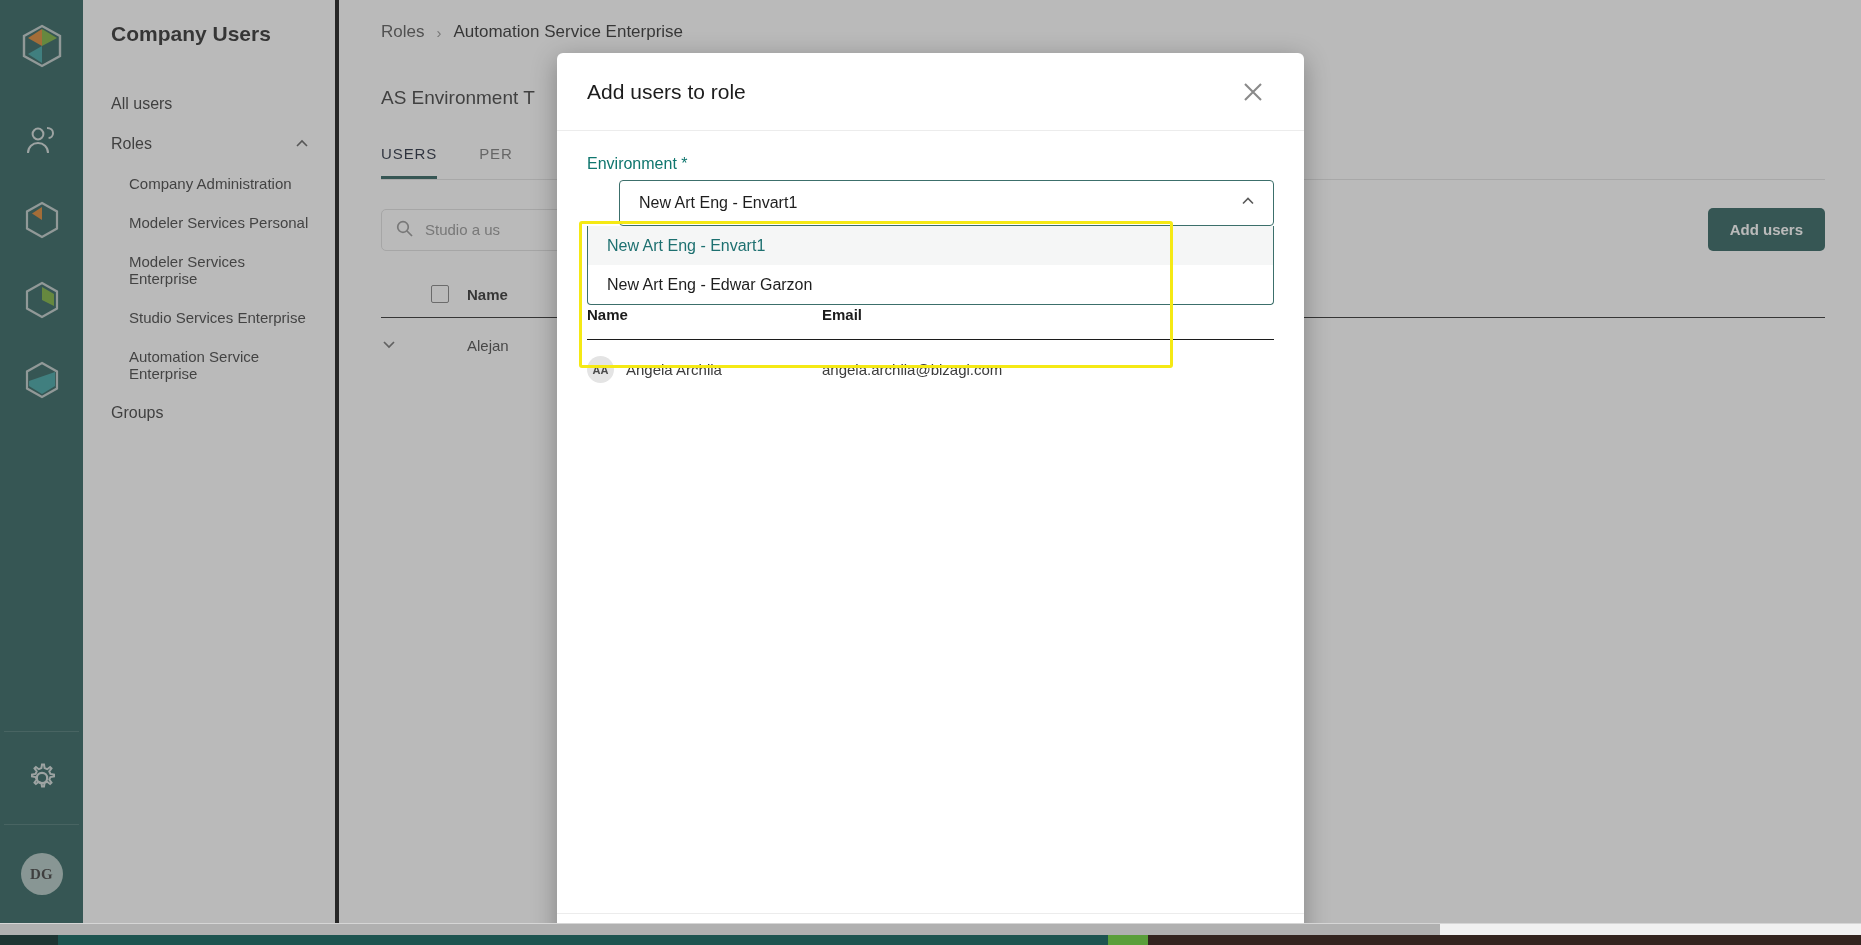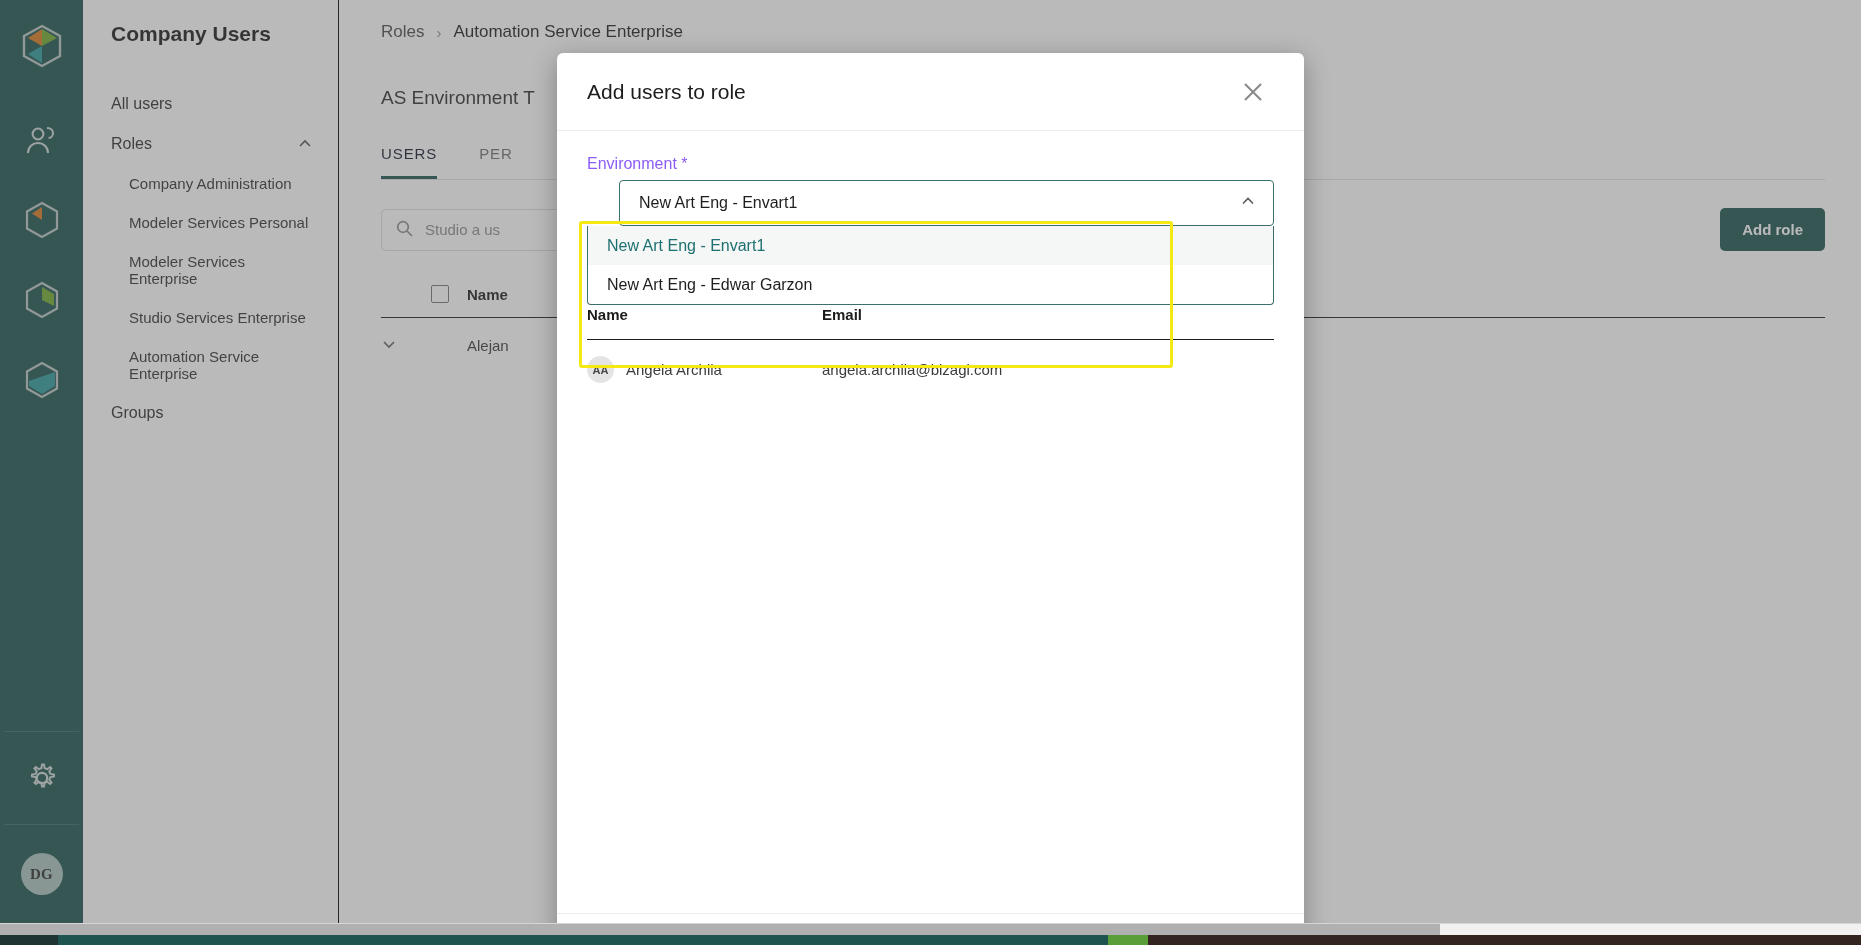--- a/index.html
+++ b/index.html
@@ -37,21 +37,21 @@
     width: 42px; height: 42px; border-radius: 50%;
     background: #a9c2bd; color: #2b2b2b;
     display: flex; align-items: center; justify-content: center;
     font-size: 15px; font-weight: 600; letter-spacing: .3px;
   }
 
   
   .nav-panel {
     width: 256px; flex: 0 0 256px;
     background: #ffffff;
-    border-right: 1px solid #000000;
+    border-right: 4px solid #000000;
     padding: 22px 0 0 0;
   }
   .nav-title { font-size: 21px; font-weight: 700; color: #1a1a1a; padding: 0 26px 0 28px; margin-bottom: 38px; }
   .nav-item {
     font-size: 16px; color: #2d2d2d;
     padding: 11px 26px 11px 28px;
     display: flex; align-items: center; justify-content: space-between;
     cursor: pointer;
   }
   .nav-item.child { padding-left: 46px; font-size: 15px; color: #333; }
@@ -110,21 +110,21 @@
     height: 78px; flex: 0 0 78px;
     display: flex; align-items: center; justify-content: space-between;
     padding: 0 38px 0 30px;
     border-bottom: 1px solid #ececec;
   }
   .modal-title { font-size: 21px; color: #1c1c1c; font-weight: 400; }
   .close-x { width: 26px; height: 26px; cursor: pointer; }
 
   .modal-body { flex: 1 1 auto; padding: 24px 30px 0 30px; position: relative; }
 
-  .field-label { font-size: 16px; color: #8b5cf6; margin-bottom: 7px; }
+  .field-label { font-size: 16px; color: #0f766e; margin-bottom: 7px; }
 
   .select-wrap { position: relative; padding-left: 32px; }
   .select-box {
     height: 46px; border: 1px solid #3c6f6b; border-radius: 4px;
     display: flex; align-items: center; justify-content: space-between;
     padding: 0 16px 0 19px; font-size: 16px; color: #1e1e1e; cursor: pointer;
     background: #fff;
   }
   .select-menu {
     position: absolute; left: 0; right: 0; top: 46px;
@@ -310,21 +310,21 @@
       <div class="search-row">
         <div class="search-box">
           <span>
             <svg width="17" height="17" viewBox="0 0 17 17">
                 <circle cx="7" cy="7" r="5.3" fill="none" stroke="#8d8d8d" stroke-width="1.7"></circle>
                 <path d="M11 11 L16 16" stroke="#8d8d8d" stroke-width="1.7"></path>
               </svg>
           </span>
           <span>Studio a us</span>
         </div>
-        <button class="btn-primary">Add role</button>
+        <button class="btn-primary">Add users</button>
       </div>
 
       <div class="tbl">
         <div class="tbl-head">
           <span class="spacer-30"></span>
           <span class="cbox"></span>
           <span>Name</span>
         </div>
         <div class="tbl-row">
           <span class="spacer-30">

